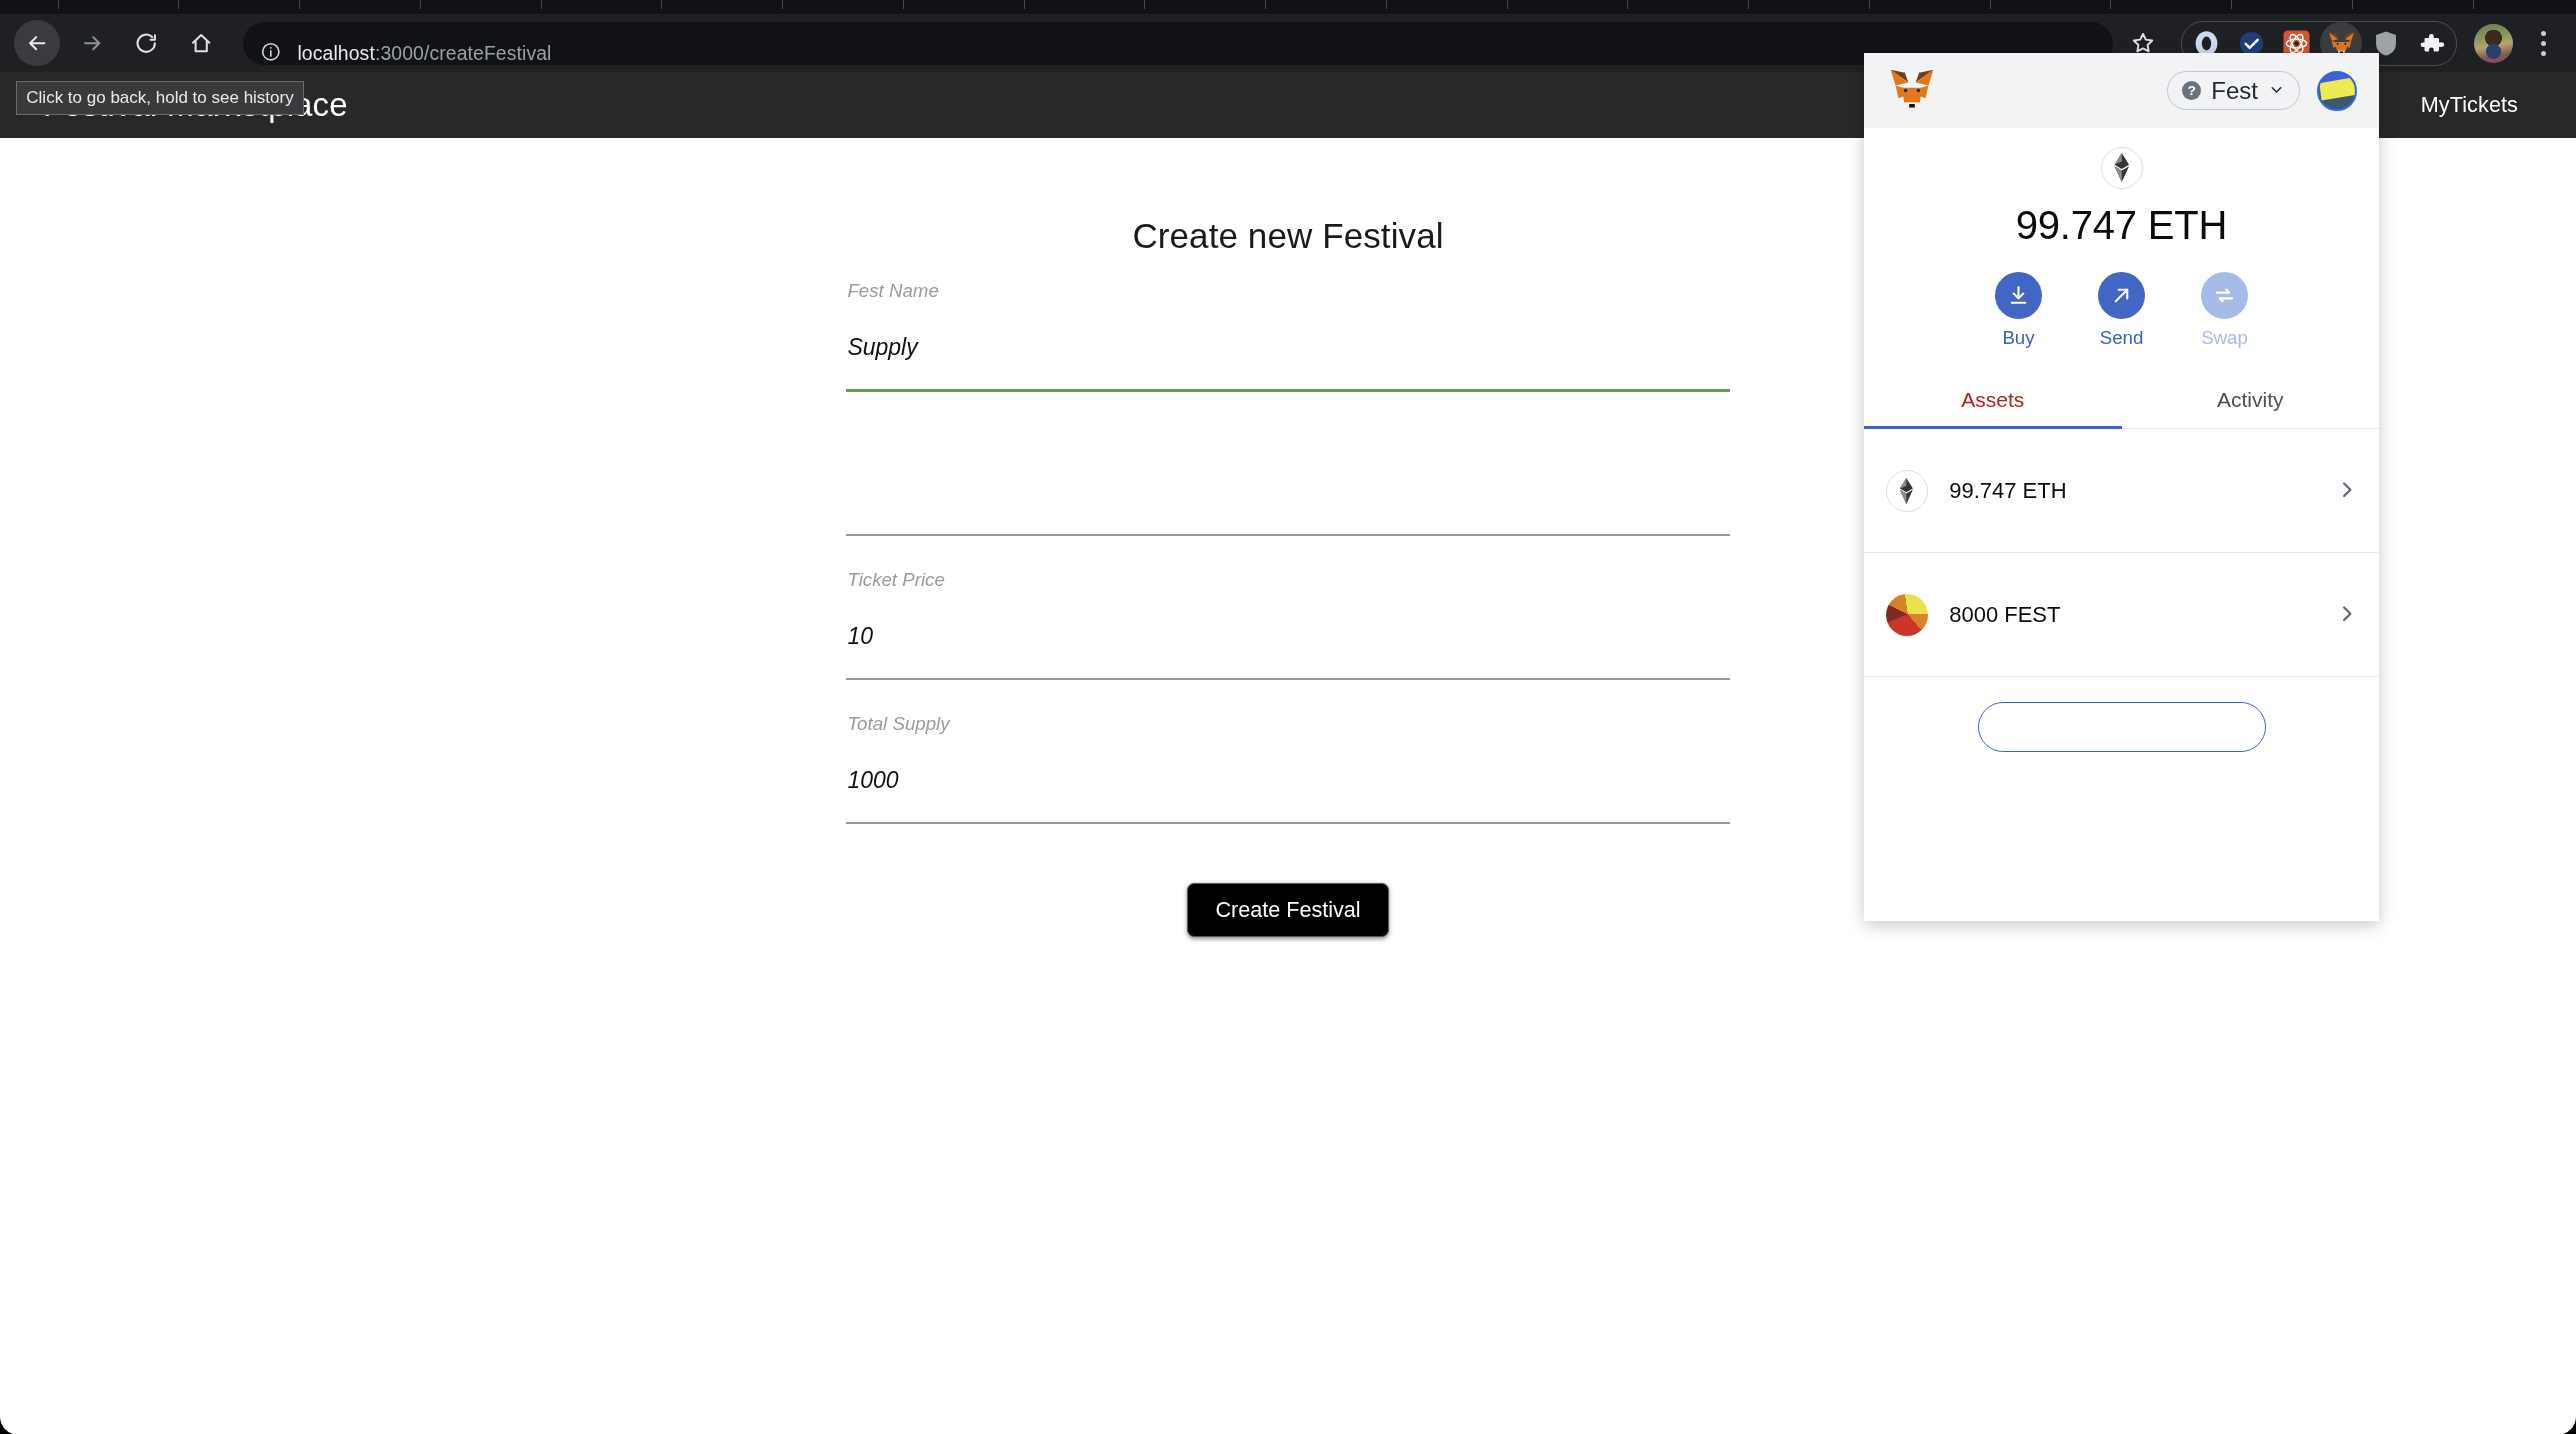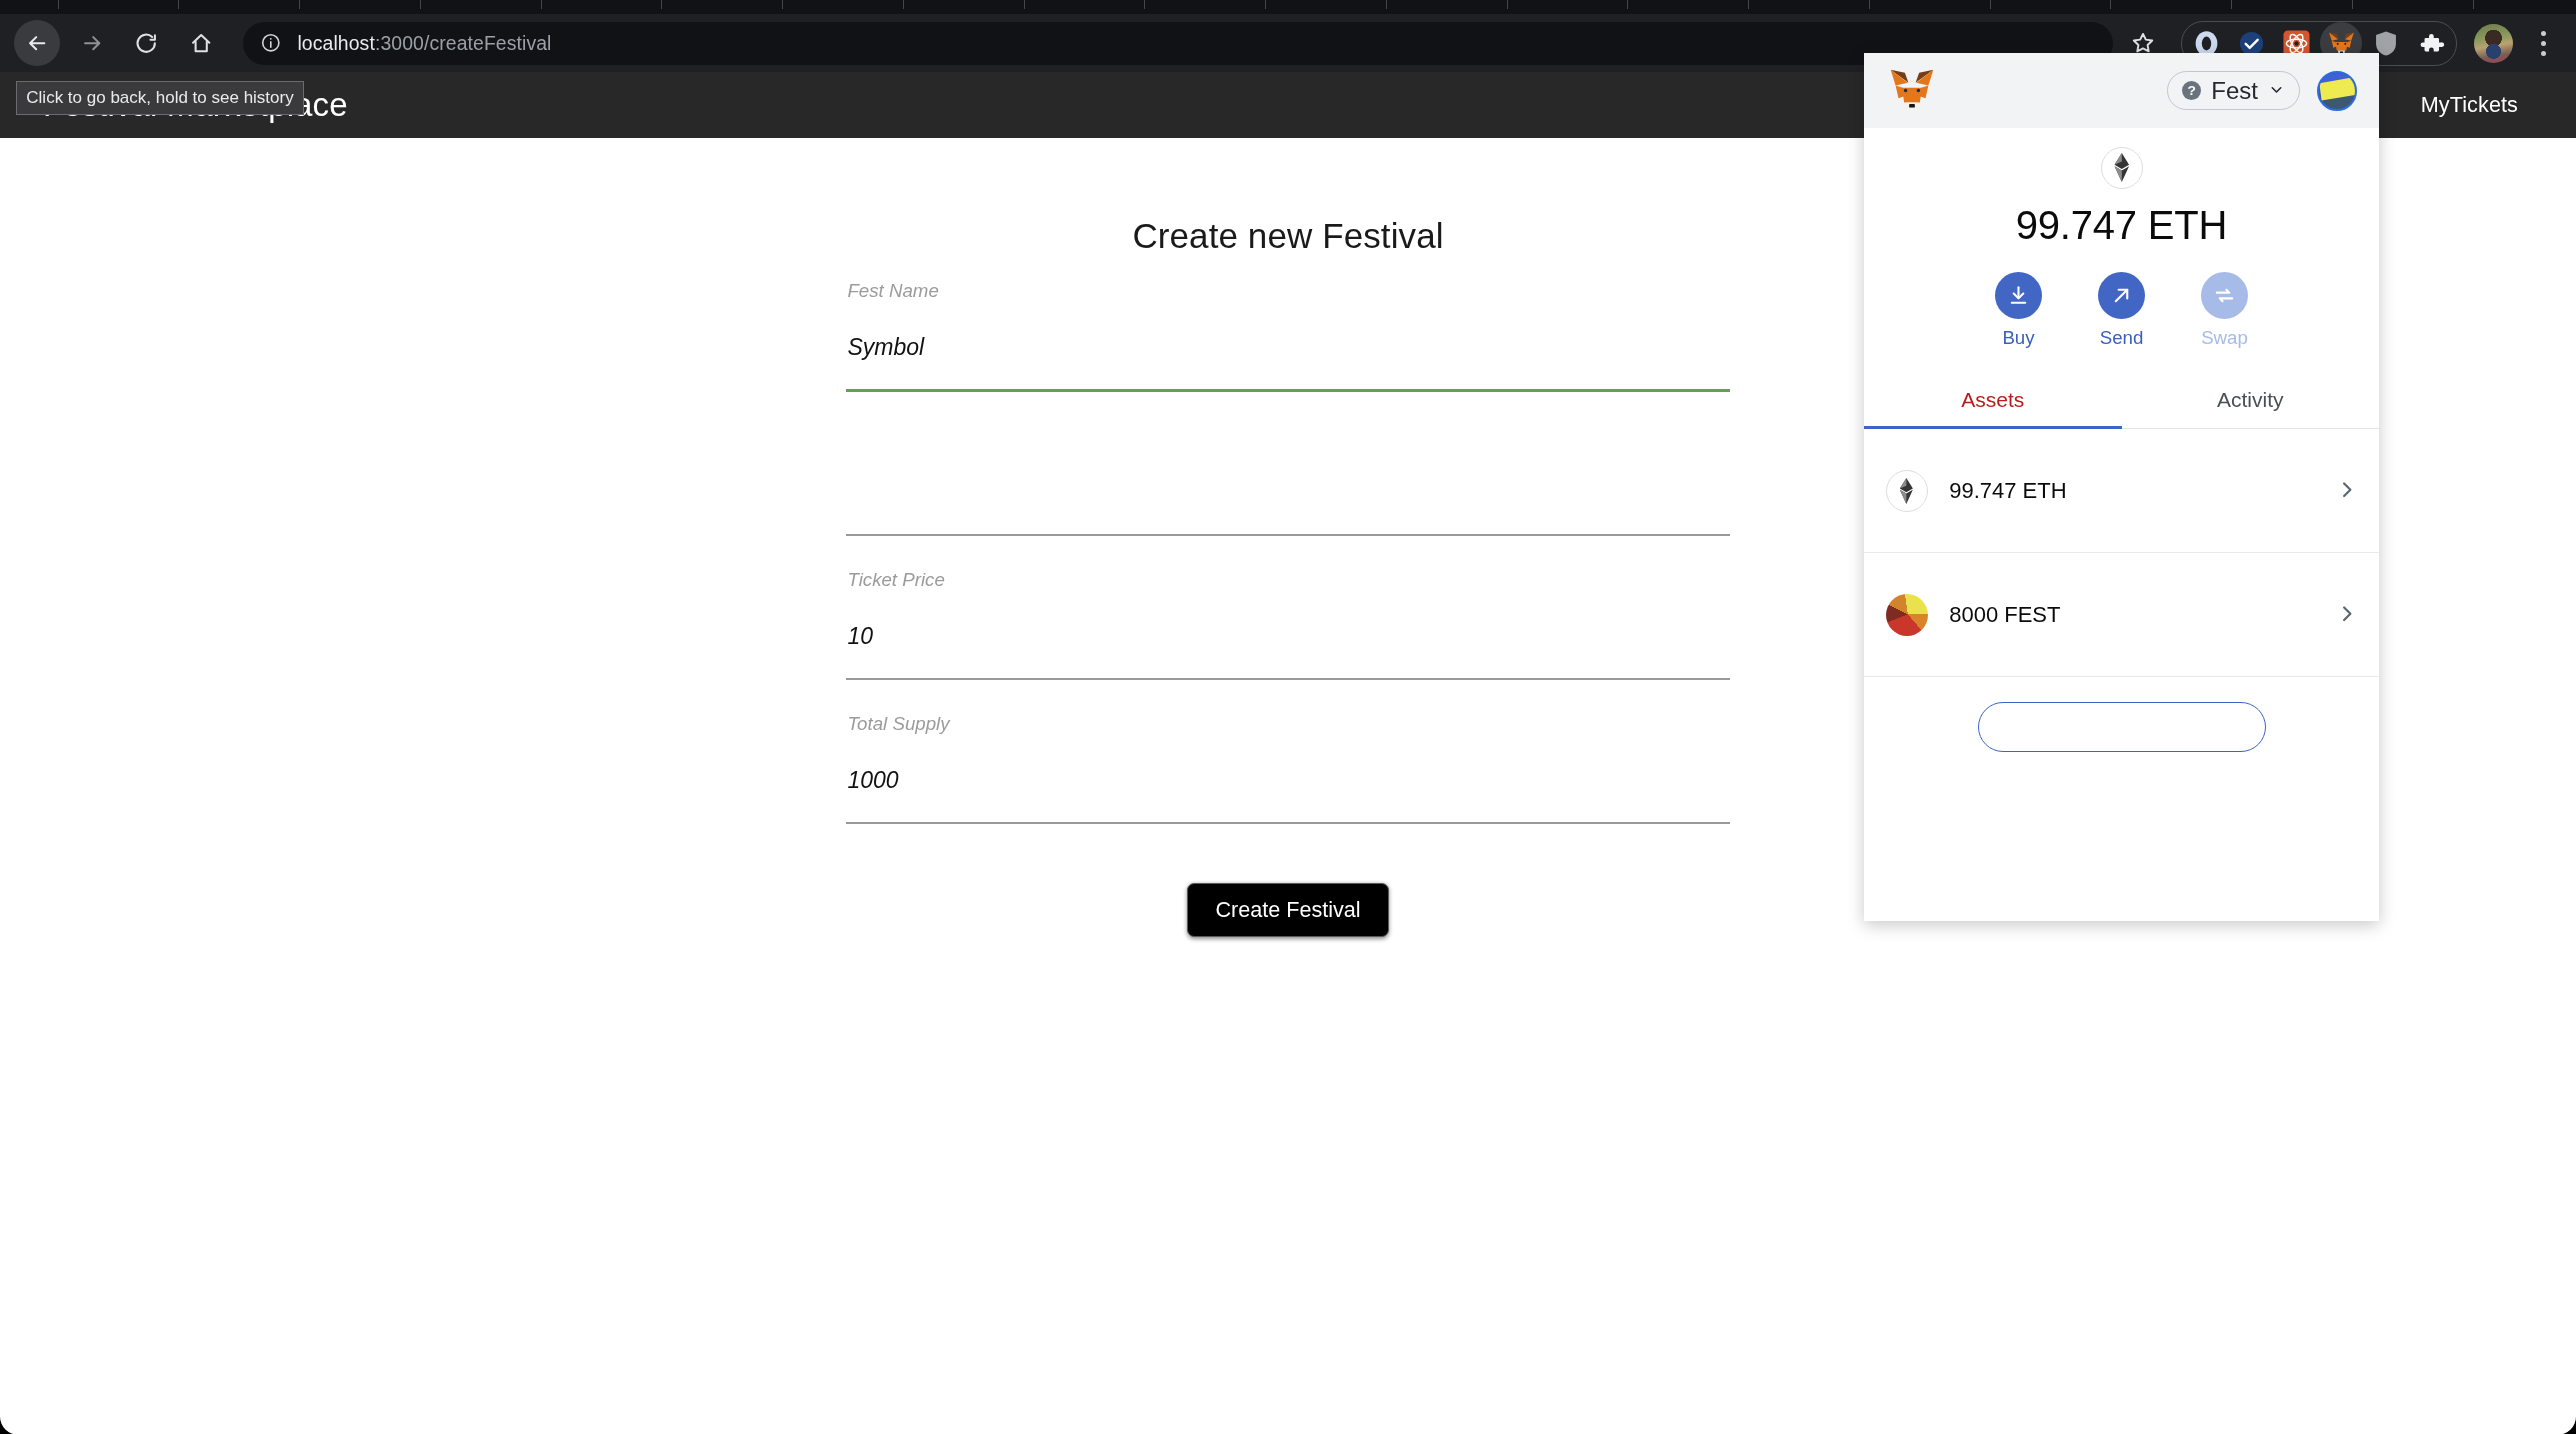--- a/index.html
+++ b/index.html
@@ -48,21 +48,21 @@
   }
   #back-button { background: #393b3f; margin-left: 14.4px; }
   .nav-btn svg { display: block; }
 
   #omnibox {
     margin-left: 18.7px;
     height: 43px;
     flex: 1 1 auto;
     background: #111215;
     border-radius: 21.6px;
-    display: flex; align-items: center;
+    display: flex; align-items: flex-end;
     padding: 0 17px;
     max-width: 1926px;
   }
   #site-info-icon { flex: 0 0 auto; margin-right: 16px; }
   #url-text {
     font-size: 19.4px;
     color: #9aa0a6;
     letter-spacing: 0.1px;
     white-space: nowrap;
   }
@@ -525,21 +525,21 @@
     <div id="app-header">
       <div id="app-title">Festival Marketplace</div>
       <div id="nav-mytickets">MyTickets</div>
     </div>
 
     <div id="festival-form">
       <div id="form-title">Create new Festival</div>
 
       <div class="field focused">
         <span class="field-label">Fest Name</span>
-        <span class="field-value">Symbol</span>
+        <span class="field-value">Supply</span>
         <span class="field-underline"></span>
       </div>
 
       <div class="field">
         <span class="field-underline"></span>
       </div>
 
       <div class="field">
         <span class="field-label">Ticket Price</span>
         <span class="field-value">10</span>

